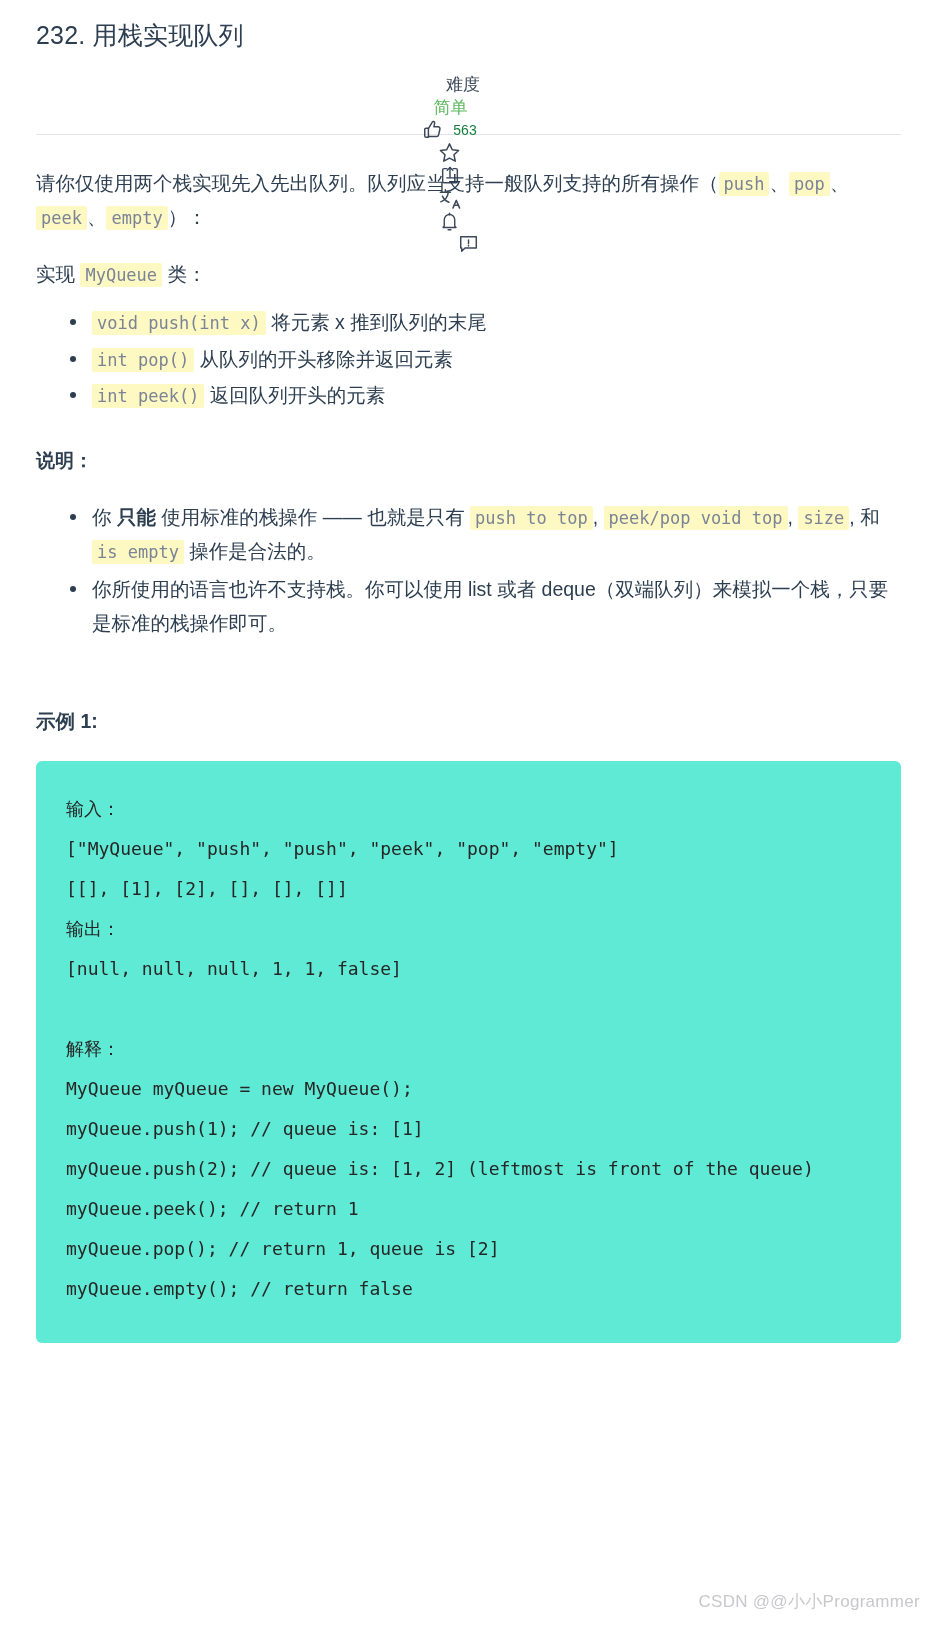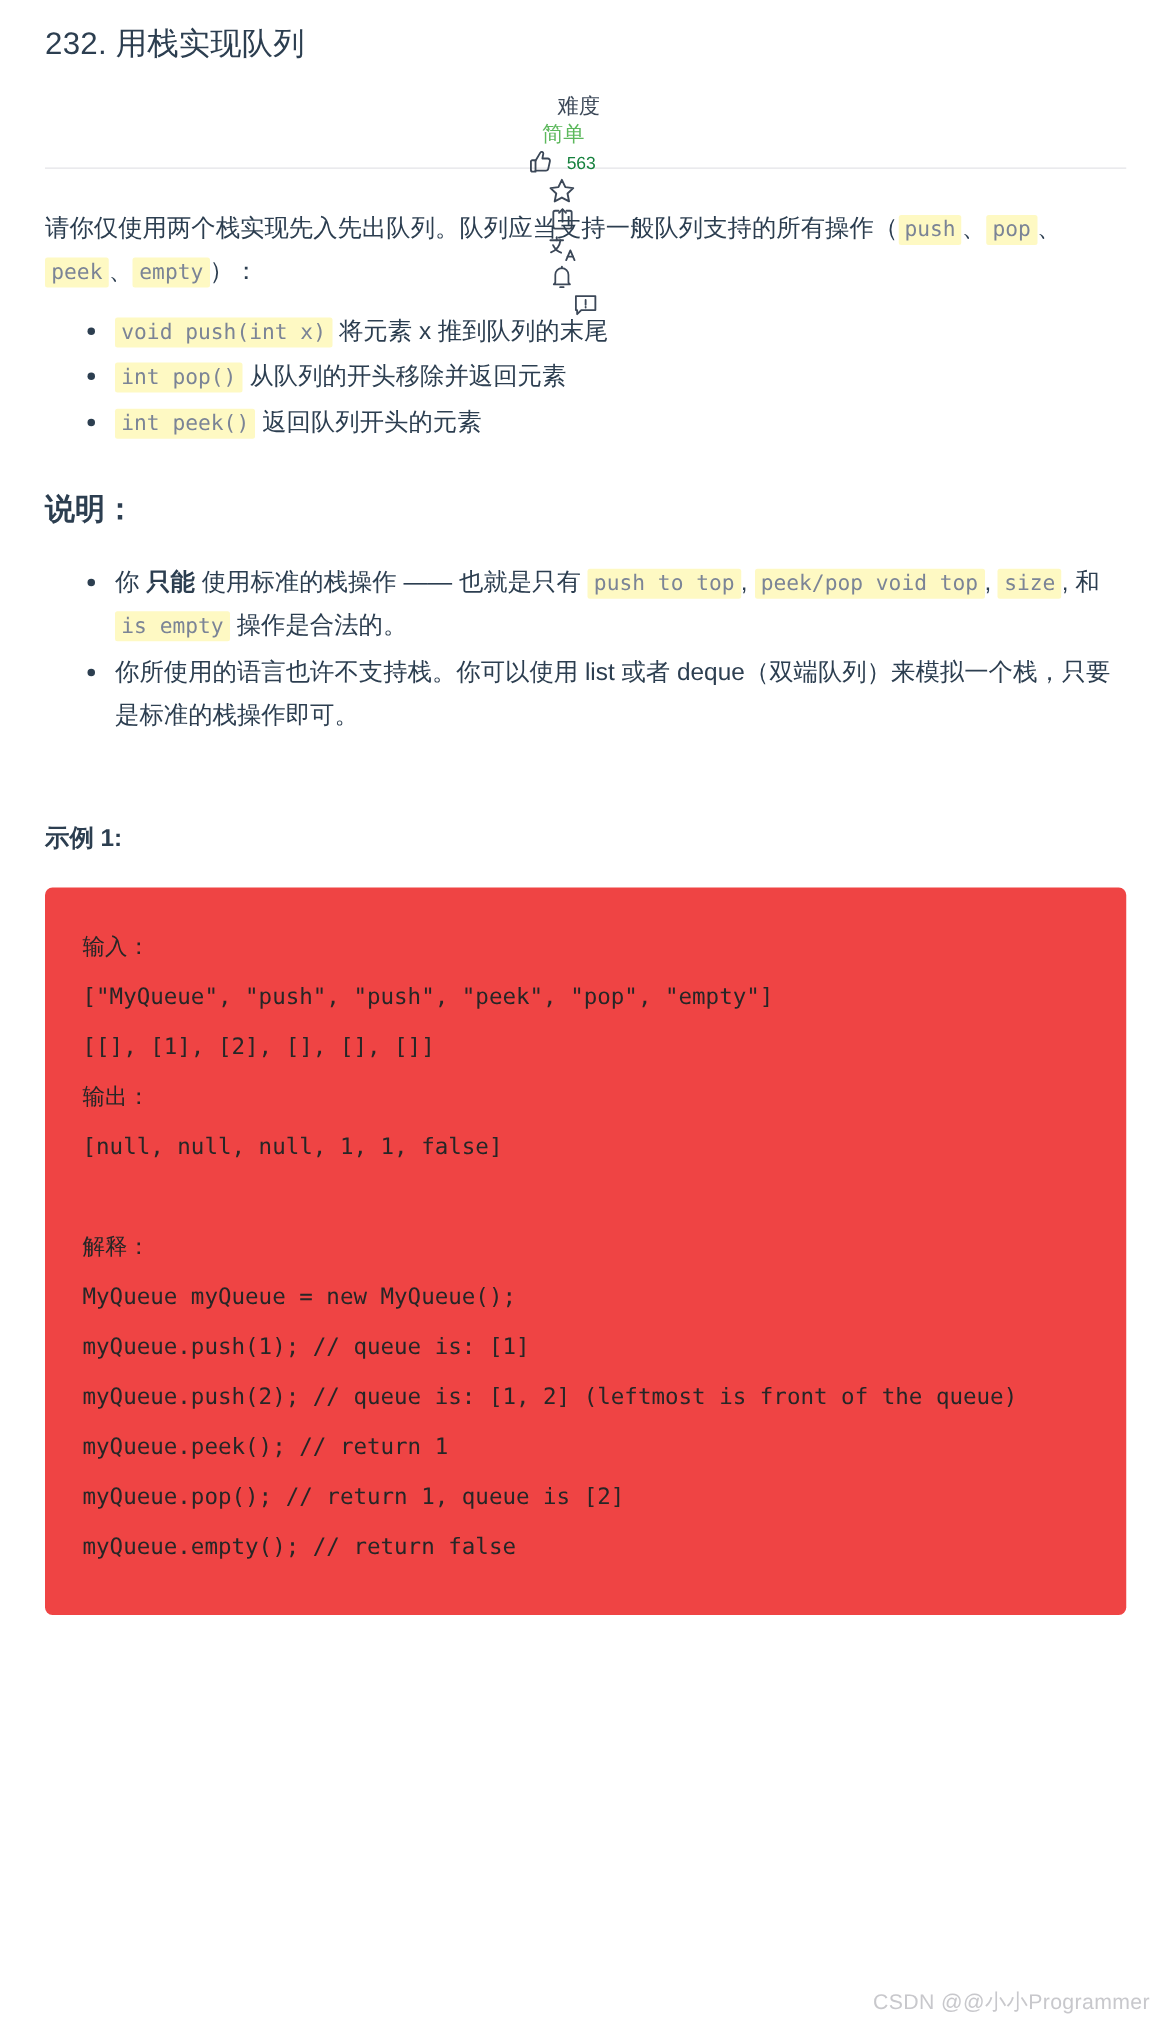--- a/index.html
+++ b/index.html
@@ -109,42 +109,42 @@
     position: absolute;
     left: -22px;
     top: 14px;
     width: 6px;
     height: 6px;
     border-radius: 50%;
     background: #2c3e50;
   }
 
   h3.section-title {
-    font-size: 24px;
+    font-size: 19px;
     font-weight: bold;
     color: #2c3e50;
     margin: 36px 0 0 0;
   }
   h3.example-title {
     font-size: 19.5px;
     font-weight: bold;
     color: #2c3e50;
     margin: 0;
   }
 
   .notes-block { margin-top: 2px; }
   ul.note-list { margin-top: 26px; }
   ul.note-list li { margin-bottom: 4px; }
 
   .spacer-lg { height: 64px; }
 
   .example-wrap { margin-top: 0; }
 
   pre.code-block {
-    background: #ef4444;
+    background: #5eead4;
     border-radius: 6px;
     margin: 26px 0 0 0;
     padding: 28px 30px 34px 30px;
     font-family: "DejaVu Sans Mono", "Liberation Mono", monospace;
     font-size: 18px;
     line-height: 2.22;
     color: #262626;
     white-space: pre-wrap;
     word-break: break-word;
     overflow: hidden;
@@ -232,20 +232,21 @@
       </span>
     </span>
   </div>
 
   <div class="divider"></div>
 
   <div class="content">
 
     <p class="para"><span>请你仅使用两个栈实现先入先出队列。队列应当支持一般队列支持的所有操作（</span><code class="inline">push</code><span>、</span><code class="inline">pop</code><span>、</span><code class="inline">peek</code><span>、</span><code class="inline">empty</code><span>）：</span></p>
 
+    <p class="para"><span>实现 </span><code class="inline">MyQueue</code><span> 类：</span></p>
 
     <ul class="method-list">
       <li><code class="inline">void push(int x)</code><span> 将元素 x 推到队列的末尾</span></li>
       <li><code class="inline">int pop()</code><span> 从队列的开头移除并返回元素</span></li>
       <li><code class="inline">int peek()</code><span> 返回队列开头的元素</span></li>
     </ul>
 
     <div class="notes-block">
       <h3 class="section-title">说明：</h3>
       <ul class="note-list">

